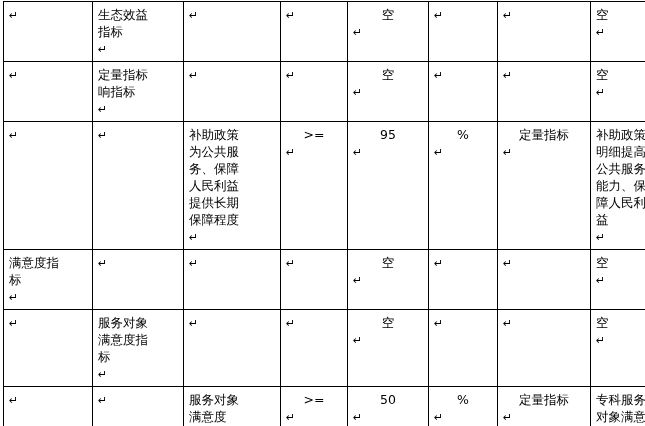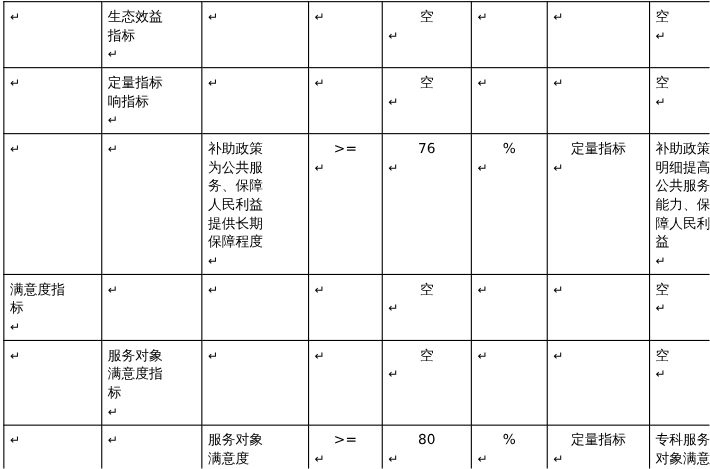--- a/index.html
+++ b/index.html
@@ -158,21 +158,21 @@
 人民利益
 提供长期
 保障程度</span>
           <span class="pilcrow">↵</span>
         </td>
         <td class="c3">
           <span class="cell-text align-center nowrap-val">&gt;=</span>
           <span class="pilcrow">↵</span>
         </td>
         <td class="c4">
-          <span class="cell-text align-center">76</span>
+          <span class="cell-text align-center">95</span>
           <span class="pilcrow">↵</span>
         </td>
         <td class="c5">
           <span class="cell-text align-center">%</span>
           <span class="pilcrow">↵</span>
         </td>
         <td class="c6">
           <span class="cell-text align-center">定量指标</span>
           <span class="pilcrow">↵</span>
         </td>
@@ -275,21 +275,21 @@
         <td class="c2">
           <span class="cell-text align-left">服务对象
 满意度</span>
 
         </td>
         <td class="c3">
           <span class="cell-text align-center nowrap-val">&gt;=</span>
           <span class="pilcrow">↵</span>
         </td>
         <td class="c4">
-          <span class="cell-text align-center">80</span>
+          <span class="cell-text align-center">50</span>
           <span class="pilcrow">↵</span>
         </td>
         <td class="c5">
           <span class="cell-text align-center">%</span>
           <span class="pilcrow">↵</span>
         </td>
         <td class="c6">
           <span class="cell-text align-center">定量指标</span>
           <span class="pilcrow">↵</span>
         </td>

